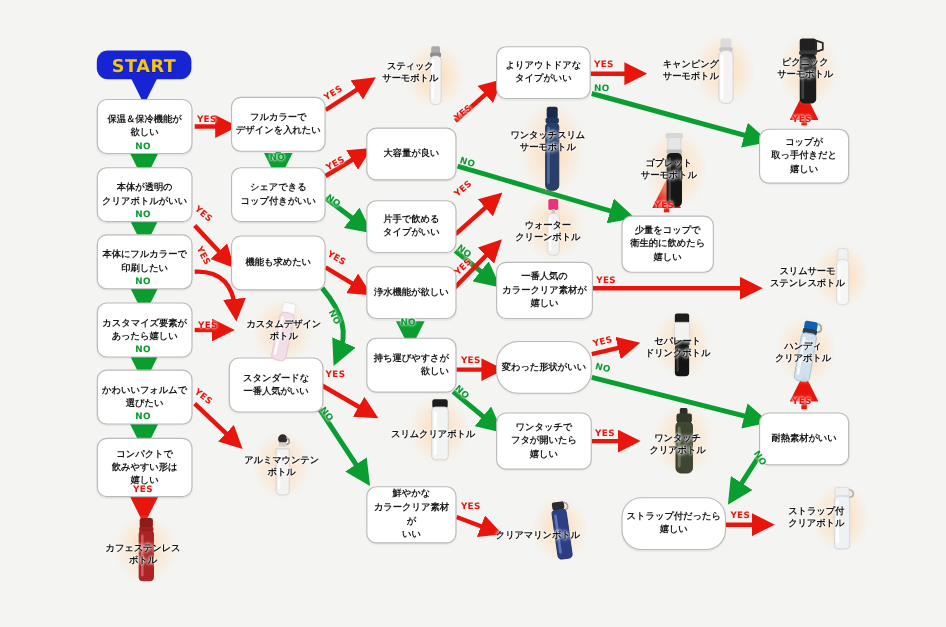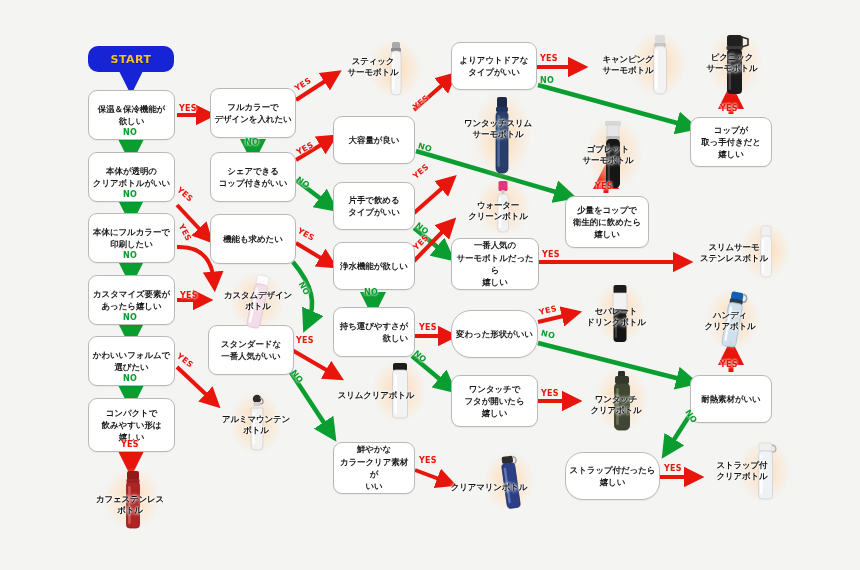--- a/index.html
+++ b/index.html
@@ -30,21 +30,21 @@
     padding:2px 3px;
     box-shadow:0 1px 1px rgba(0,0,0,0.05);
     white-space:pre-line;
   }
   .start{
     position:absolute;
     background:#1724d6;
     border-radius:10px;
     color:#f5c518;
     font-weight:800;
-    font-size:11px;
+    font-size:16px;
     letter-spacing:0.5px;
     display:flex;align-items:center;justify-content:center;
     text-shadow:0 1px 0 rgba(0,0,0,.25);
   }
 
   
   .product{
     position:absolute;
     display:block;
   }
@@ -204,21 +204,21 @@
   <div class="node" style="left:333px;top:242px;width:82px;height:48px;">浄水機能が欲しい</div>
   <div class="node" style="left:333px;top:307px;width:82px;height:50px;text-align:right;">持ち運びやすさが
 欲しい</div>
   <div class="node" style="left:333px;top:442px;width:82px;height:52px;">鮮やかな
 カラークリア素材が
 いい</div>
 
   <div class="node" style="left:451px;top:42px;width:86px;height:48px;">よりアウトドアな
 タイプがいい</div>
   <div class="node" style="left:451px;top:238px;width:88px;height:52px;">一番人気の
-サーモボトルだったら
+カラークリア素材が
 嬉しい</div>
   <div class="node" style="left:451px;top:310px;width:87px;height:48px;border-radius:20px;">変わった形状がいい</div>
   <div class="node" style="left:451px;top:375px;width:87px;height:52px;">ワンタッチで
 フタが開いたら
 嬉しい</div>
 
   <div class="node" style="left:565px;top:196px;width:84px;height:52px;">少量をコップで
 衛生的に飲めたら
 嬉しい</div>
   <div class="node" style="left:690px;top:117px;width:82px;height:50px;">コップが
@@ -366,21 +366,21 @@
 クリアボトル</div>
   </div>
 
   <div class="product" style="left:330px;top:360px;width:110px;height:66px;">
     <div class="glow" style="left:42px;top:0px;width:54px;height:62px;"></div>
     <svg class="bottle" style="left:58px;top:2px;" width="24" height="58" viewBox="0 0 24 58">
       <rect x="5" y="1" width="14" height="8" rx="2" fill="#1c1c1c"></rect>
       <rect x="4.5" y="8" width="15" height="48" rx="3.2" fill="#f2f3f3" stroke="#cdcdcd" stroke-width=".8"></rect>
       <rect x="6.4" y="12" width="2.6" height="40" rx="1.3" fill="#ffffff"></rect>
     </svg>
-    <div class="plabel" style="left:0px;top:30px;width:92px;">スリムクリアボトル</div>
+    <div class="plabel" style="left:10px;top:30px;width:92px;text-align:right;">スリムクリアボトル</div>
   </div>
 
   <div class="product" style="left:440px;top:452px;width:110px;height:62px;">
     <div class="glow" style="left:44px;top:0px;width:50px;height:58px;"></div>
     <svg class="bottle" style="left:58px;top:2px;" width="26" height="56" viewBox="0 0 26 56">
       <g transform="rotate(-8 13 28)">
         <rect x="7" y="2" width="11" height="7" rx="1.8" fill="#2c2c2c"></rect>
         <path d="M18,3 C22,4 22,10 18,10" fill="none" stroke="#a6a6a6" stroke-width="1.5"></path>
         <rect x="6" y="9" width="13" height="45" rx="3.6" fill="#2c3f85" stroke="#223066" stroke-width=".8"></rect>
         <rect x="7.6" y="13" width="2.4" height="36" rx="1.2" fill="#6d83c7" opacity=".8"></rect>

